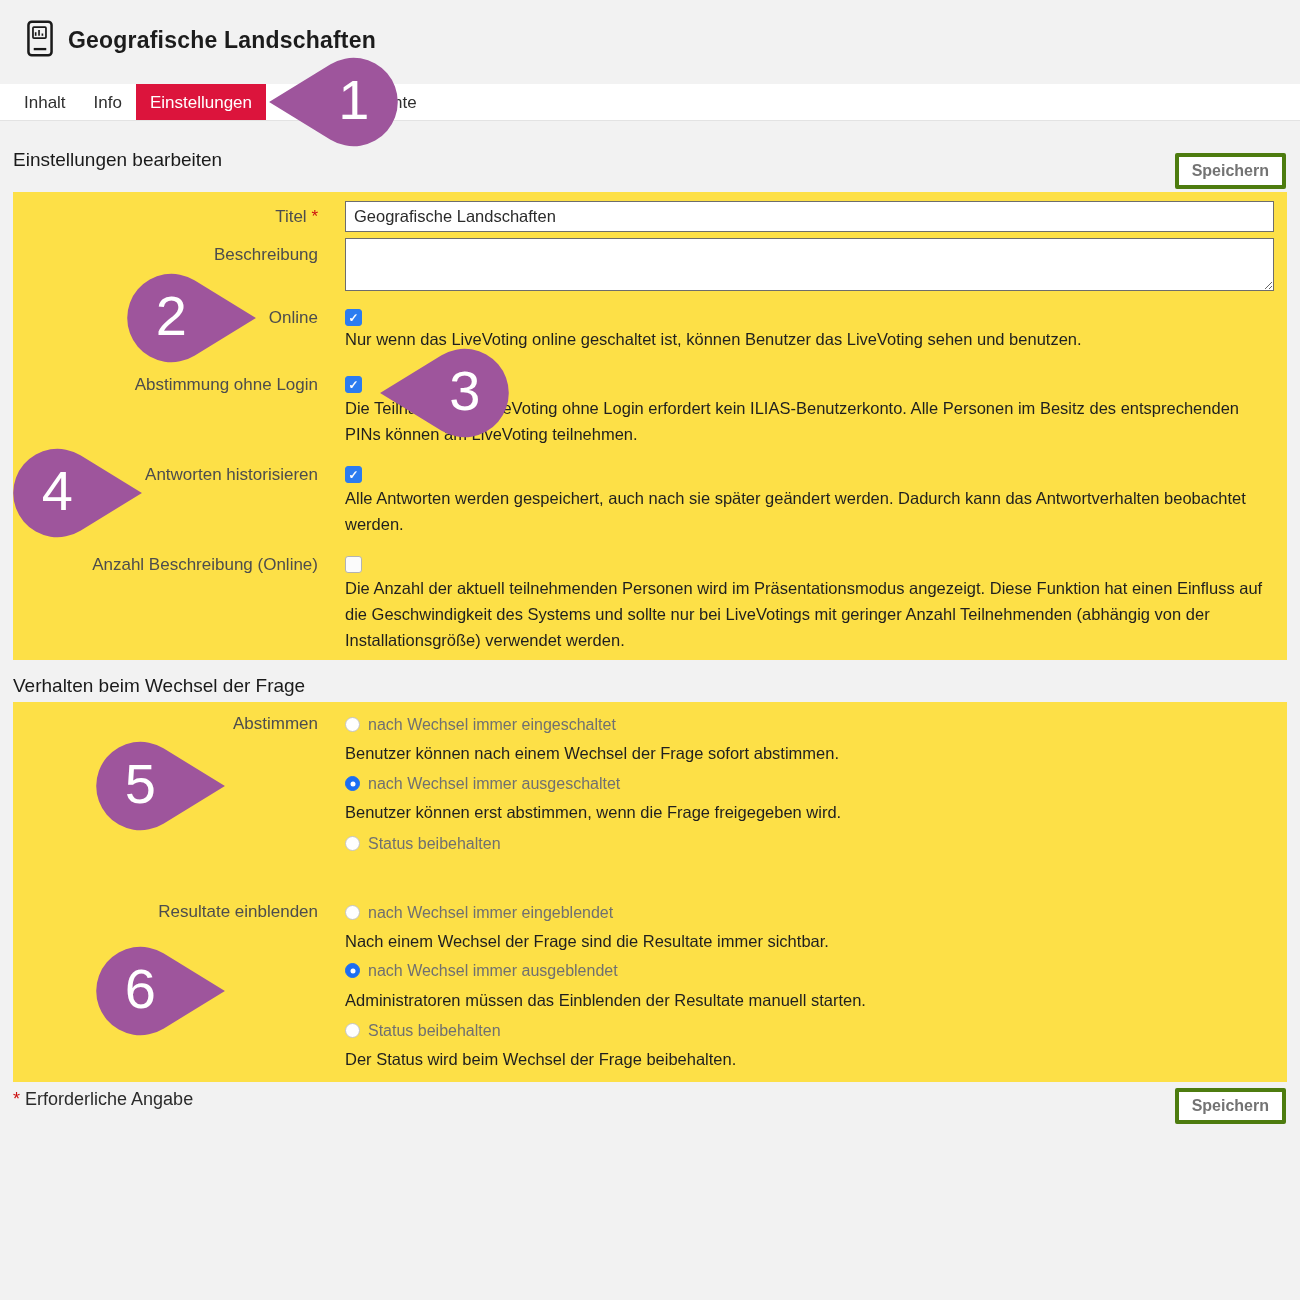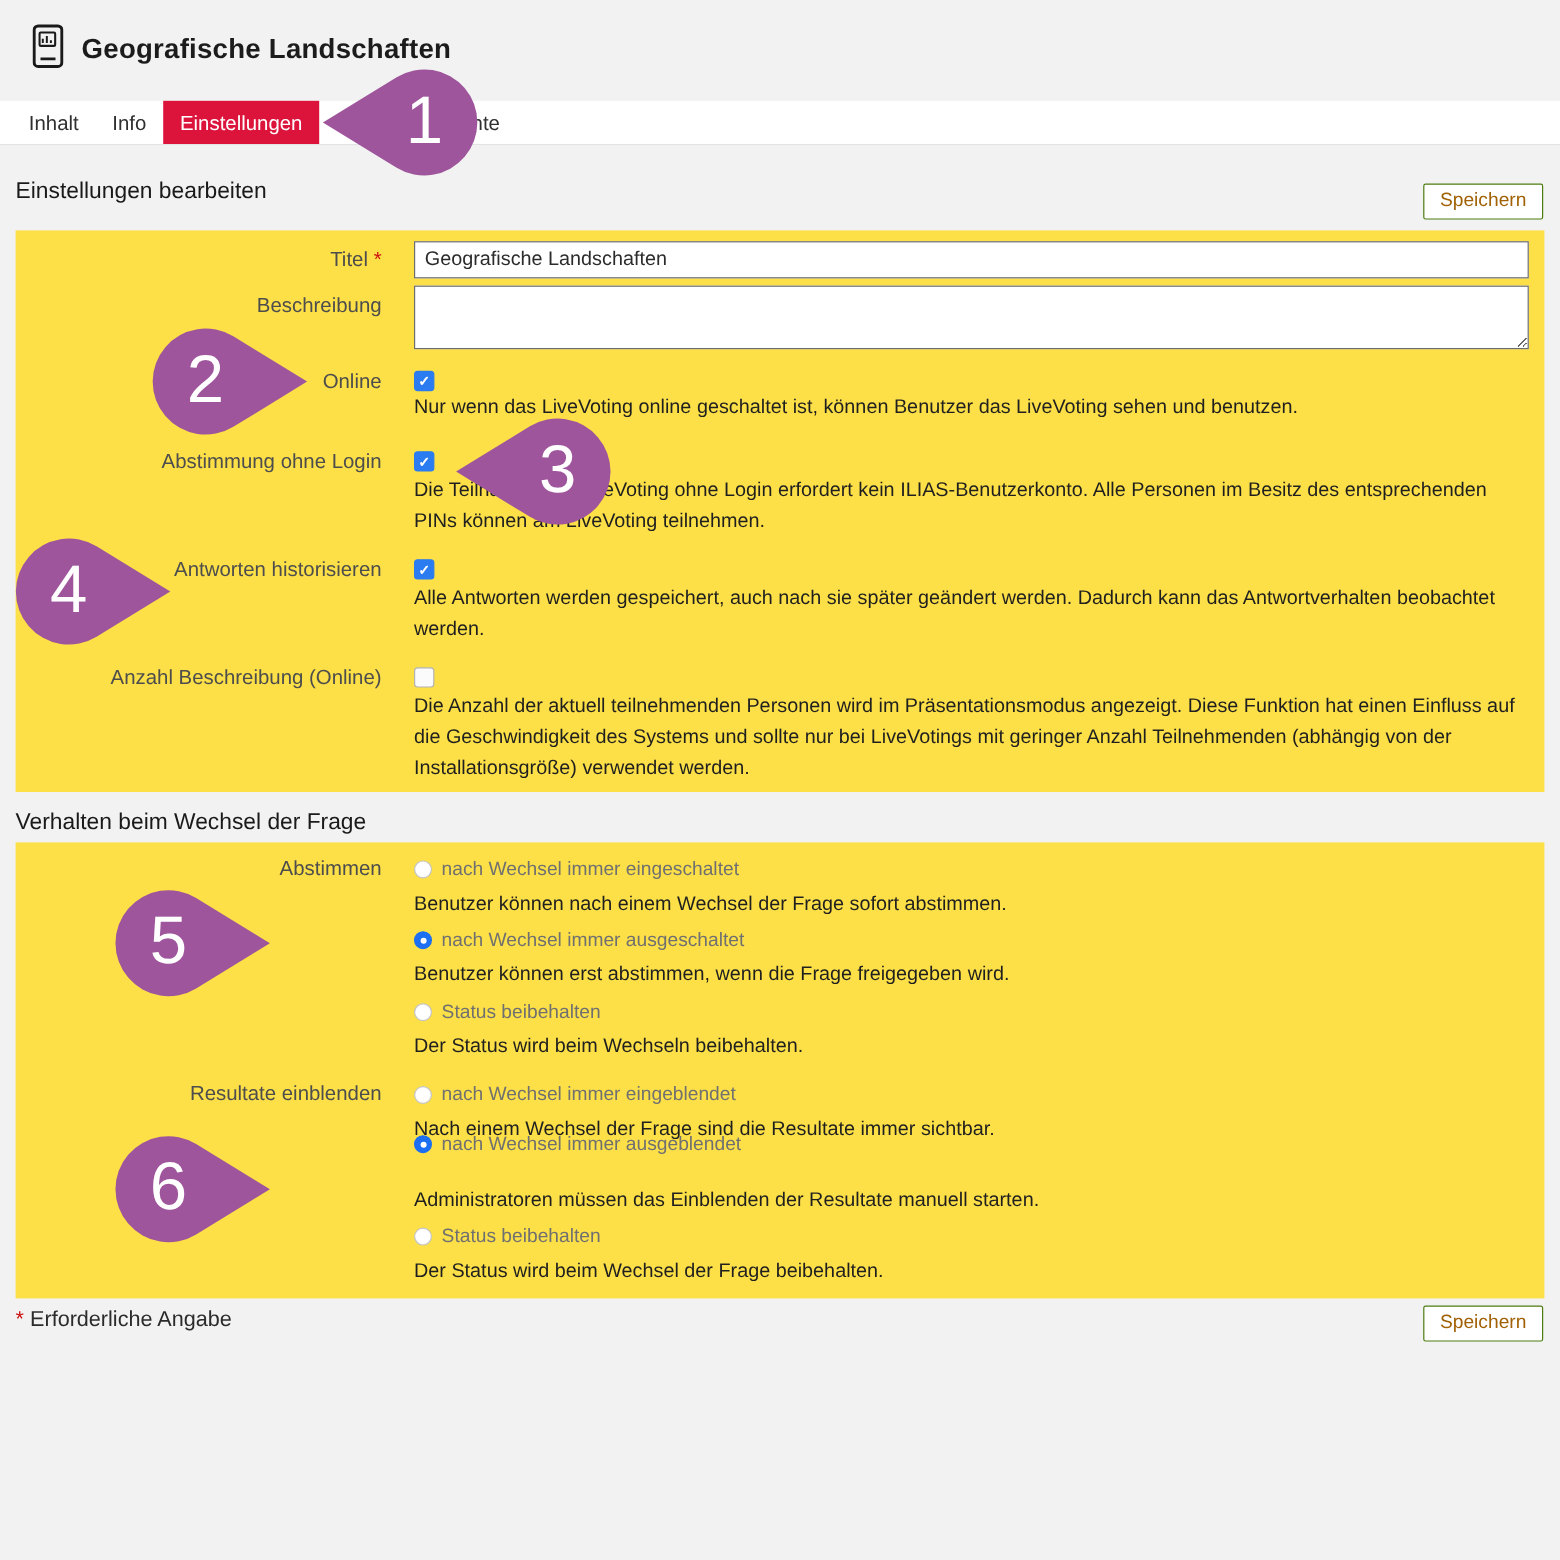--- a/index.html
+++ b/index.html
@@ -19,21 +19,21 @@
   
   .tabbar{position:absolute;left:0;top:84px;width:1300px;height:37px;background:#ffffff;border-bottom:1px solid #e3e3e3;display:flex;padding-left:10px;box-sizing:border-box;}
   .tab{padding:0 14px;line-height:37px;font-size:17px;color:#2f2f2f;cursor:pointer;white-space:nowrap;}
   .tab.active{background:#dc143c;color:#ffffff;}
   .tab-fragment{position:absolute;left:393px;top:0;line-height:37px;font-size:17px;color:#2f2f2f;}
 
   
   h2.sec-head{position:absolute;left:13px;margin:0;font-size:19px;font-weight:400;color:#1a1a1a;}
 
   
-  .btn{position:absolute;right:14px;background:#ffffff;border:1px solid #4d7c0f;border-radius:2px;font-family:"Liberation Sans",sans-serif;font-size:16px;color:#a16207;padding:5px 13px;cursor:pointer;}
+  .btn{position:absolute;right:14px;background:#ffffff;border:4px solid #4d7c0f;border-radius:2px;font-family:"Liberation Sans",sans-serif;font-size:16px;color:#737373;padding:5px 13px;cursor:pointer;font-weight:bold;}
 
   
   .panel{position:absolute;left:13px;width:1274px;background:#fde047;}
   #panel1{top:192px;height:468px;}
   #panel2{top:702px;height:380px;}
 
   .lbl{position:absolute;left:0;width:305px;text-align:right;font-size:17px;line-height:20px;color:#4d4d4d;}
   .field{position:absolute;left:332px;}
   .req{color:#cc0f0f;}
 
@@ -132,31 +132,30 @@
     <div class="opt field" style="top:71px">
       <span class="radio on"></span>
       <span class="opt-label">nach Wechsel immer ausgeschaltet</span>
     </div>
     <div class="desc field" style="top:97px">Benutzer können erst abstimmen, wenn die Frage freigegeben wird.</div>
 
     <div class="opt field" style="top:131px">
       <span class="radio"></span>
       <span class="opt-label">Status beibehalten</span>
     </div>
-    <div class="desc field" style="top:157px">Der Status wird beim Wechseln beibehalten.</div>
 
     <div class="lbl" style="top:200px">Resultate einblenden</div>
 
     <div class="opt field" style="top:200px">
       <span class="radio"></span>
       <span class="opt-label">nach Wechsel immer eingeblendet</span>
     </div>
     <div class="desc field" style="top:226px">Nach einem Wechsel der Frage sind die Resultate immer sichtbar.</div>
 
-    <div class="opt field" style="top:241px">
+    <div class="opt field" style="top:258px">
       <span class="radio on"></span>
       <span class="opt-label">nach Wechsel immer ausgeblendet</span>
     </div>
     <div class="desc field" style="top:285px">Administratoren müssen das Einblenden der Resultate manuell starten.</div>
 
     <div class="opt field" style="top:318px">
       <span class="radio"></span>
       <span class="opt-label">Status beibehalten</span>
     </div>
     <div class="desc field" style="top:344px">Der Status wird beim Wechsel der Frage beibehalten.</div>

